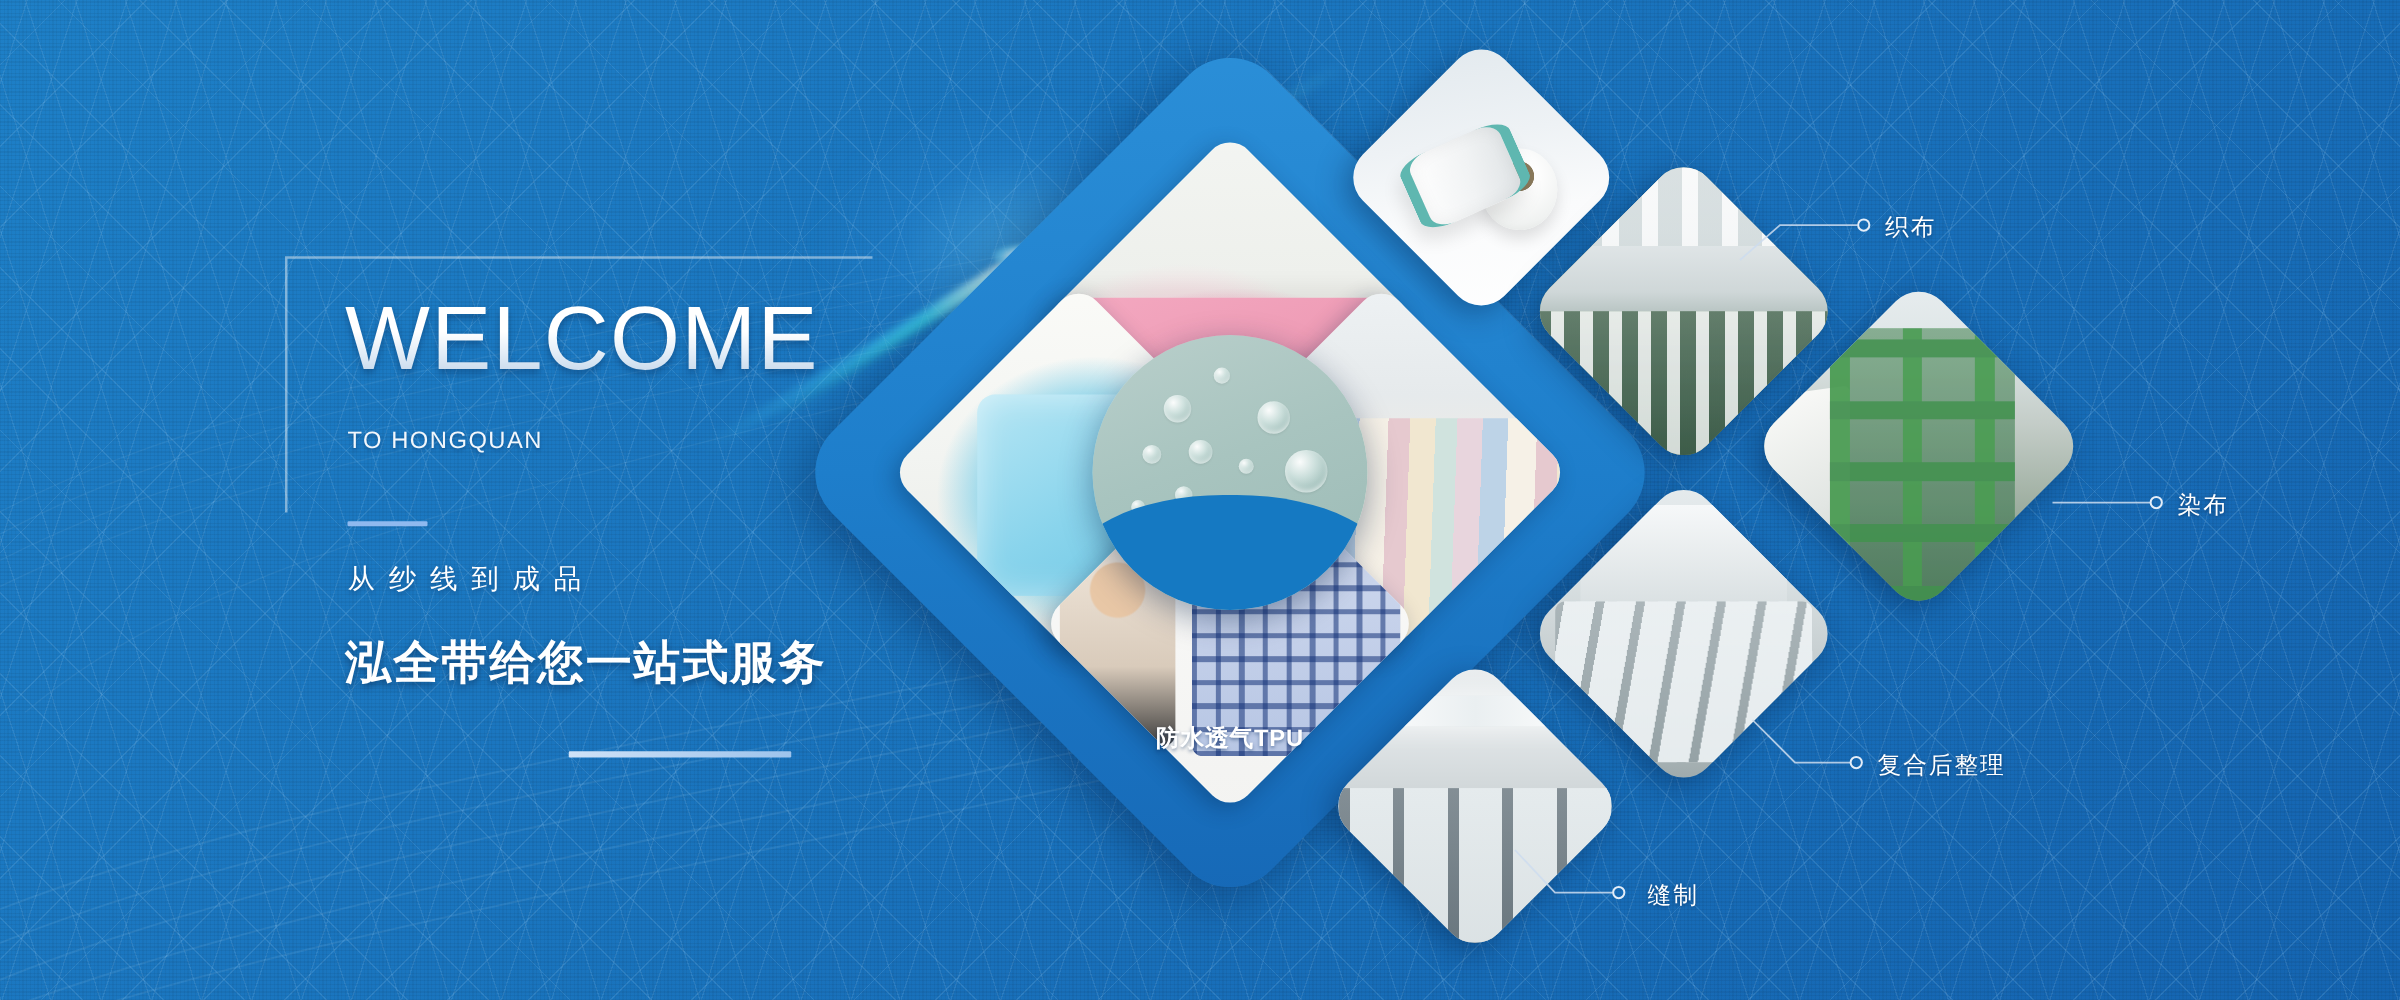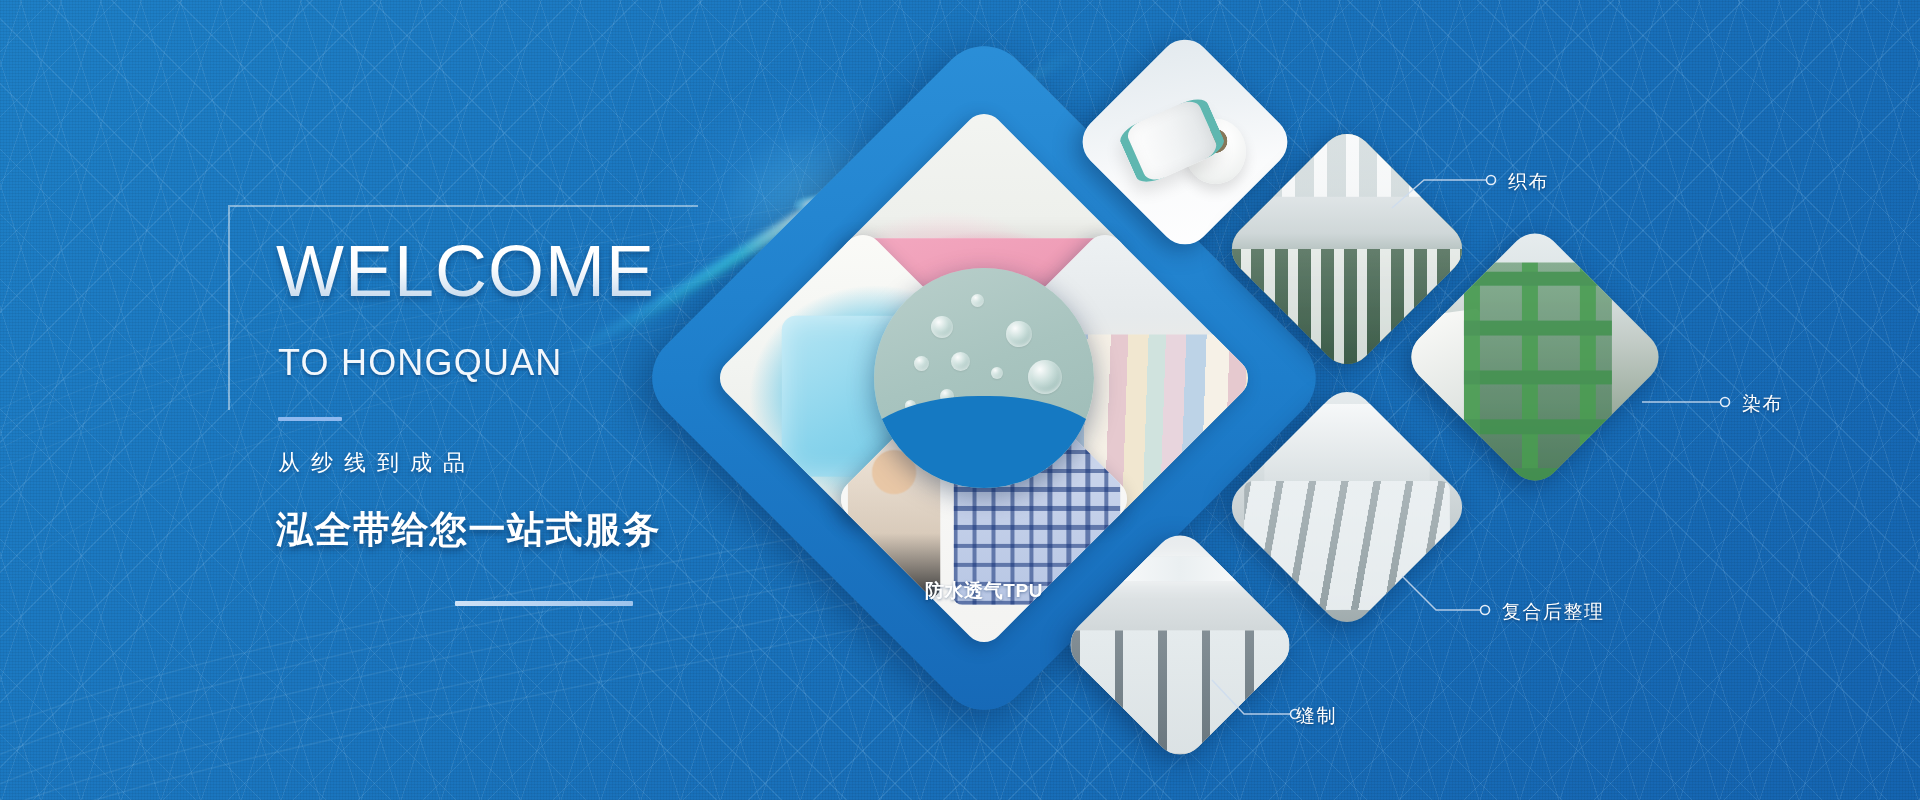--- a/index.html
+++ b/index.html
@@ -131,21 +131,21 @@
     position:absolute; left:48px; top:30px;
     font-size:72px; font-weight:400; letter-spacing:1px; line-height:1;
     background:linear-gradient(180deg,#ffffff 0%,#ffffff 42%,#e3edf7 66%,#b9cfe6 100%);
     -webkit-background-clip:text; background-clip:text;
     -webkit-text-fill-color:transparent; color:transparent;
     filter:drop-shadow(0 3px 3px rgba(0,30,70,.35));
     white-space:nowrap;
   }
   .sub-en{
     position:absolute; left:50px; top:137px;
-    font-size:36px; font-weight:400; letter-spacing:1.2px;
+    font-size:19px; font-weight:400; letter-spacing:1.2px;
     color:#f2f7fc;
     text-shadow:0 2px 3px rgba(0,30,70,.35);
     white-space:nowrap;
   }
   .rule{
     position:absolute; left:50px; top:212px;
     width:64px; height:4px; background:#8fb9ef; border-radius:1px;
   }
   .cn-sub{
     position:absolute; left:50px; top:243px;
@@ -511,16 +511,16 @@
   <div class="proc" style="left:1095px;top:560px;width:170px;height:170px;">
     <div class="tile">
         <div class="ph ph-sew"></div>
       </div>
   </div>
   <div class="callout" style="left:1210px;top:668px;">
     <svg width="110" height="70">
       <path d="M2,12 L34,46 L80,46" fill="none" stroke="#cddcee" stroke-opacity=".85" stroke-width="1.4"></path>
       <circle cx="85" cy="46" r="4.5" fill="none" stroke="#e4edf8" stroke-width="1.6"></circle>
     </svg>
-    <div class="lbl" style="left:86px;top:35px;">缝制</div>
+    <div class="lbl" style="left:108px;top:35px;">缝制</div>
   </div>
 
 </div>
 
 </body></html>

